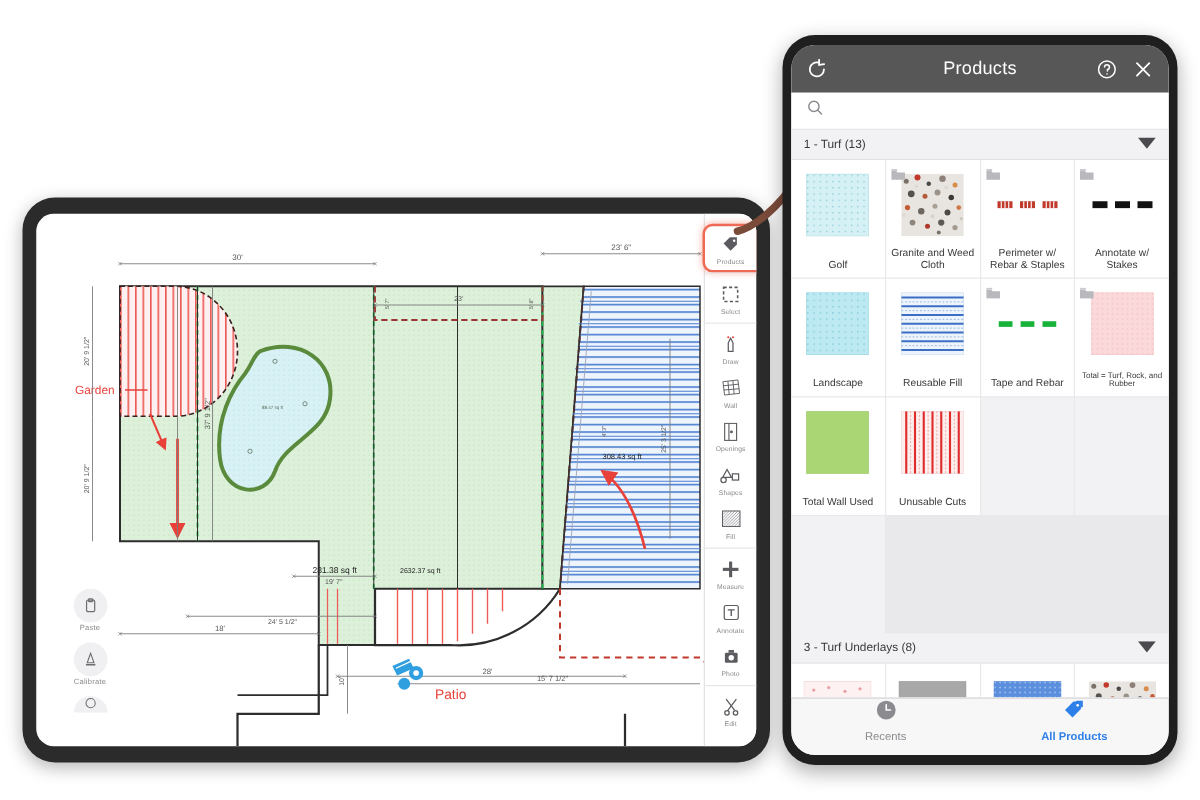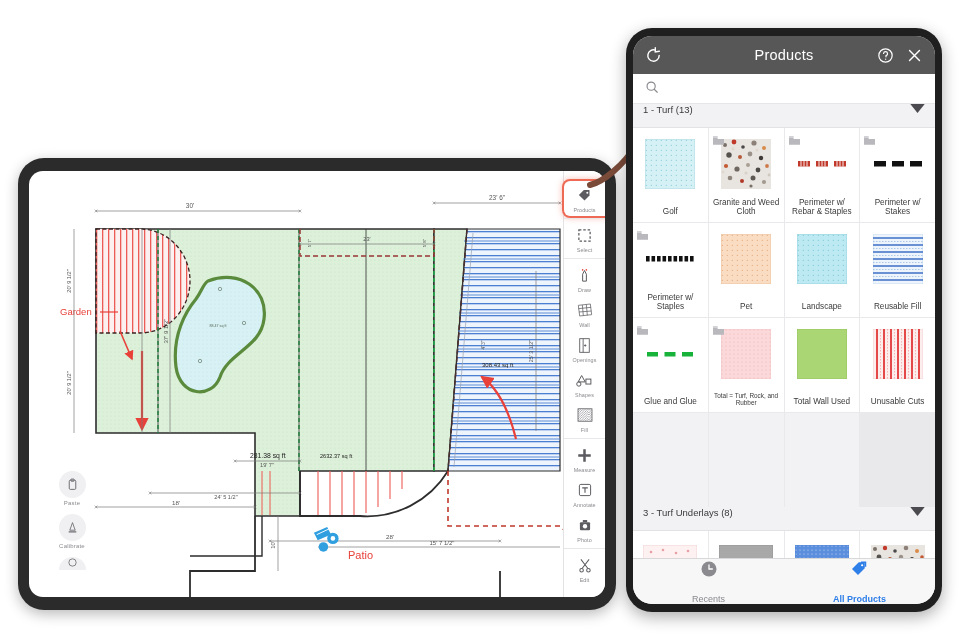--- a/index.html
+++ b/index.html
@@ -114,21 +114,21 @@
   #search-input {
     border:none; outline:none; font-size:11px; flex:1;
     font-family:"Liberation Sans",sans-serif; color:#333;
     background:transparent; padding-left:6px;
   }
 
   #products-scroll { flex:1 1 auto; overflow:hidden; background:#f2f2f4; }
 
   .section-head {
     height: 24px; background: #f2f2f4;
-    display:flex; padding: 0 10px;
+    display:flex; align-items:center; padding: 0 10px;
     font-size: 9.5px; color:#3a3a3c;
     border-bottom: 1px solid #e2e2e4;
   }
   .section-head .caret { margin-left:auto; }
 
   .grid { display:grid; grid-template-columns: repeat(4, 1fr); gap:1px; background:#e9e9eb; }
   .cell {
     background:#fff; height: 94px;
     display:flex; flex-direction:column; align-items:center;
     padding: 5px 3px 4px;
@@ -145,21 +145,21 @@
 
   .grid-under { display:grid; grid-template-columns: repeat(4,1fr); gap:1px; background:#e9e9eb; }
   .cell-under { background:#fff; height:40px; display:flex; align-items:flex-end; justify-content:center; padding-bottom:0;}
   .sw-under { width:54px; height:26px; }
 
   #tabbar {
     flex:0 0 auto; height: 46px; background:#f7f7f8;
     border-top:1px solid #d8d8da;
     display:flex;
   }
-  .tabitem { flex:1; display:flex; flex-direction:column; align-items:center; justify-content:center; gap:12px;}
+  .tabitem { flex:1; display:flex; flex-direction:column; align-items:center; gap:2px;}
   .tabitem .tlabel { font-size:9px; }
   #tab-recents .tlabel { color:#8a8a8f; }
   #tab-all .tlabel { color:#2f7fe8; font-weight:bold; }
 
   
   #swoosh { position:absolute; left:585px; top:130px; width:70px; height:60px; pointer-events:none; }
 </style>
 </head>
 <body>
 
@@ -634,58 +634,24 @@
             <svg width="11" height="9" viewBox="0 0 14 11">
                 <path d="M0 2 h5 l1.4 1.6 H14 V11 H0 Z" fill="#b8b8bd"></path>
                 <rect y="0" width="6" height="2" fill="#c9c9ce"></rect>
               </svg>
           </span>
           <svg class="swatch" viewBox="0 0 50 50">
             <rect x="1" y="22" width="12" height="5.5" fill="#111"></rect>
             <rect x="19" y="22" width="12" height="5.5" fill="#111"></rect>
             <rect x="37" y="22" width="12" height="5.5" fill="#111"></rect>
           </svg>
-          <div class="cell-label">Perimeter w/ Stakes</div>
-        </div>
-
-        <div class="cell">
-          <span class="folder-ic">
-            <svg width="11" height="9" viewBox="0 0 14 11">
-                <path d="M0 2 h5 l1.4 1.6 H14 V11 H0 Z" fill="#b8b8bd"></path>
-                <rect y="0" width="6" height="2" fill="#c9c9ce"></rect>
-              </svg>
-          </span>
-          <svg class="swatch" viewBox="0 0 50 50">
-            <g fill="#111">
-              <rect x="1" y="22" width="3.6" height="5.5"></rect>
-                <rect x="6.5" y="22" width="3.6" height="5.5"></rect>
-              <rect x="12" y="22" width="3.6" height="5.5"></rect>
-                <rect x="17.5" y="22" width="3.6" height="5.5"></rect>
-              <rect x="23" y="22" width="3.6" height="5.5"></rect>
-                <rect x="28.5" y="22" width="3.6" height="5.5"></rect>
-              <rect x="34" y="22" width="3.6" height="5.5"></rect>
-                <rect x="39.5" y="22" width="3.6" height="5.5"></rect>
-              <rect x="45" y="22" width="3.6" height="5.5"></rect>
-            </g>
-          </svg>
-          <div class="cell-label">Perimeter w/ Staples</div>
-        </div>
-
-        <div class="cell">
-          <svg class="swatch" viewBox="0 0 50 50">
-            <defs>
-                <pattern id="s2" width="5" height="5" patternUnits="userSpaceOnUse">
-              <rect width="5" height="5" fill="#fadcc2"></rect>
-                  <circle cx="1.3" cy="1.3" r="0.6" fill="#e0a878"></circle>
-                </pattern>
-              </defs>
-            <rect width="50" height="50" fill="url(#s2)" stroke="#e8bf9b" stroke-width="0.8"></rect>
-          </svg>
-          <div class="cell-label">Pet</div>
-        </div>
+          <div class="cell-label">Annotate w/ Stakes</div>
+        </div>
+
+
 
         <div class="cell">
           <svg class="swatch" viewBox="0 0 50 50">
             <defs>
                 <pattern id="s3" width="5" height="5" patternUnits="userSpaceOnUse">
               <rect width="5" height="5" fill="#bdeaf2"></rect>
                   <circle cx="1.3" cy="1.3" r="0.6" fill="#7ac6d4"></circle>
                 </pattern>
               </defs>
             <rect width="50" height="50" fill="url(#s3)" stroke="#8fd0dc" stroke-width="0.8"></rect>
@@ -722,21 +688,21 @@
             <svg width="11" height="9" viewBox="0 0 14 11">
                 <path d="M0 2 h5 l1.4 1.6 H14 V11 H0 Z" fill="#b8b8bd"></path>
                 <rect y="0" width="6" height="2" fill="#c9c9ce"></rect>
               </svg>
           </span>
           <svg class="swatch" viewBox="0 0 50 50">
             <rect x="2" y="23" width="11" height="4.5" fill="#16b23a"></rect>
             <rect x="19.5" y="23" width="11" height="4.5" fill="#16b23a"></rect>
             <rect x="37" y="23" width="11" height="4.5" fill="#16b23a"></rect>
           </svg>
-          <div class="cell-label">Glue and Glue</div>
+          <div class="cell-label">Tape and Rebar</div>
         </div>
 
         <div class="cell">
           <span class="folder-ic">
             <svg width="11" height="9" viewBox="0 0 14 11">
                 <path d="M0 2 h5 l1.4 1.6 H14 V11 H0 Z" fill="#b8b8bd"></path>
                 <rect y="0" width="6" height="2" fill="#c9c9ce"></rect>
               </svg>
           </span>
           <svg class="swatch" viewBox="0 0 50 50">

